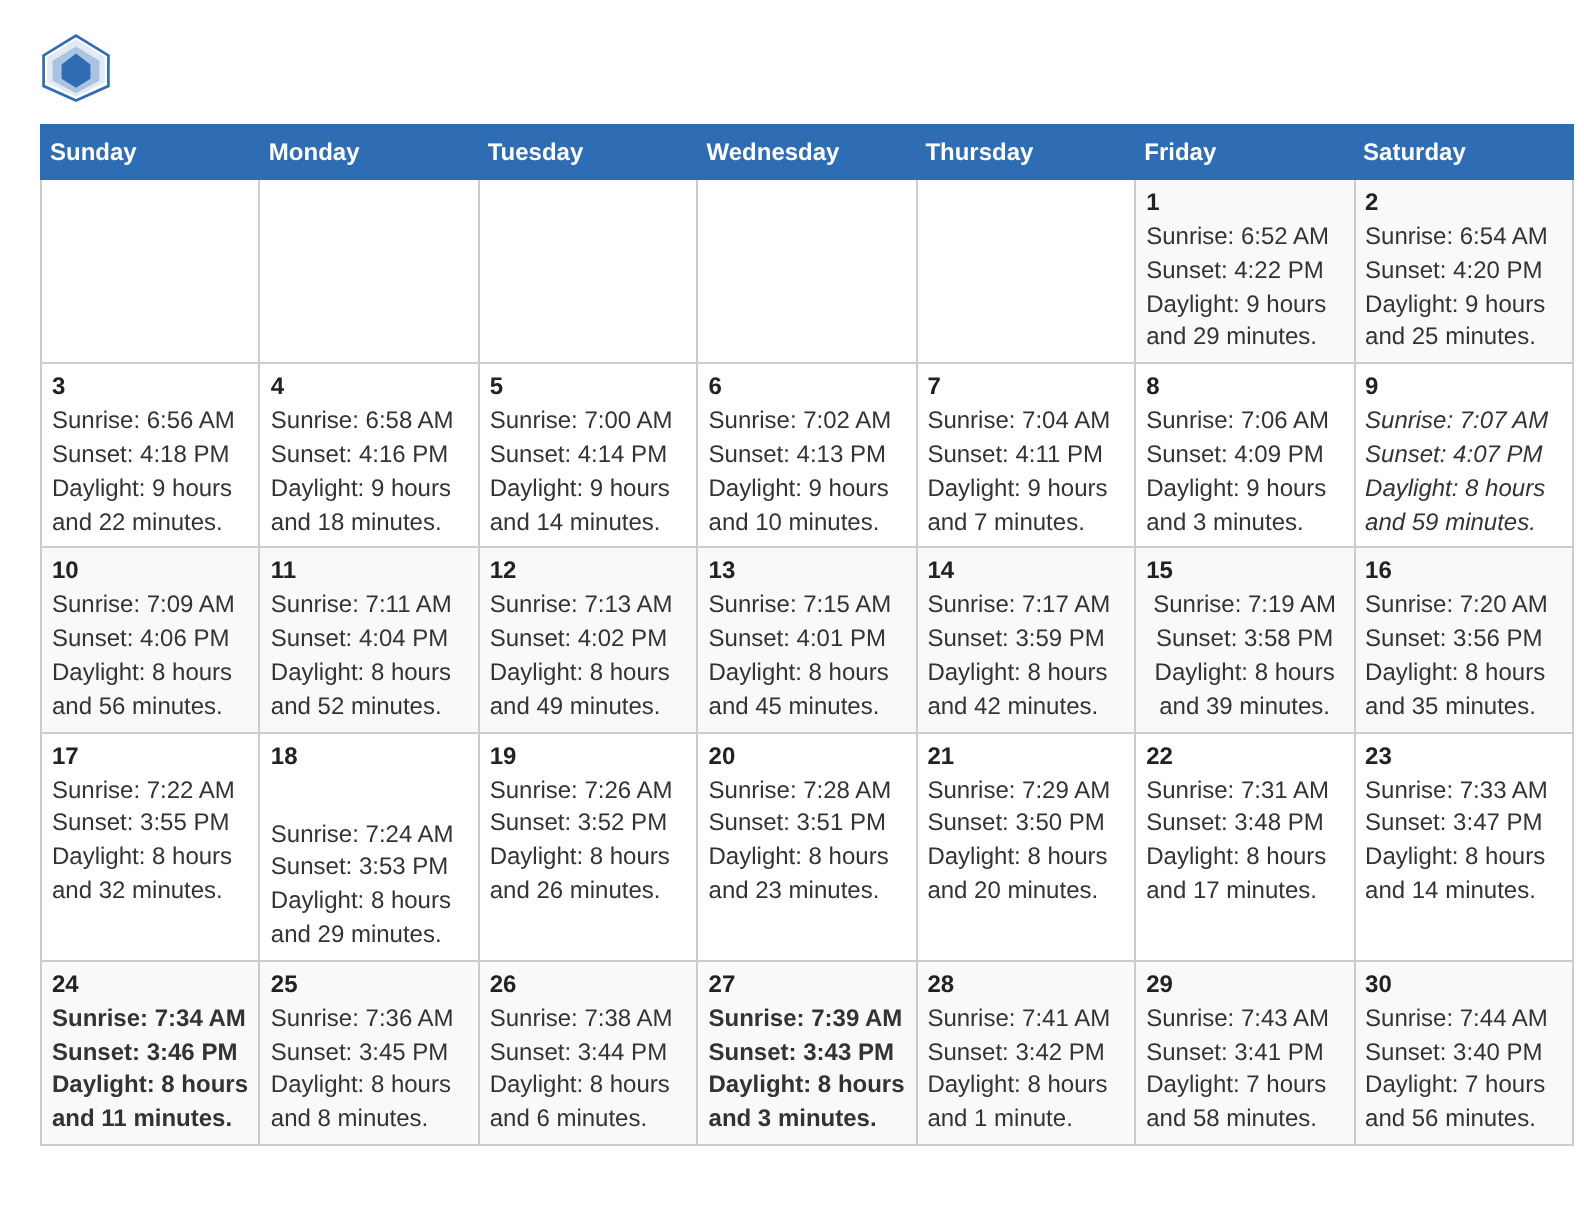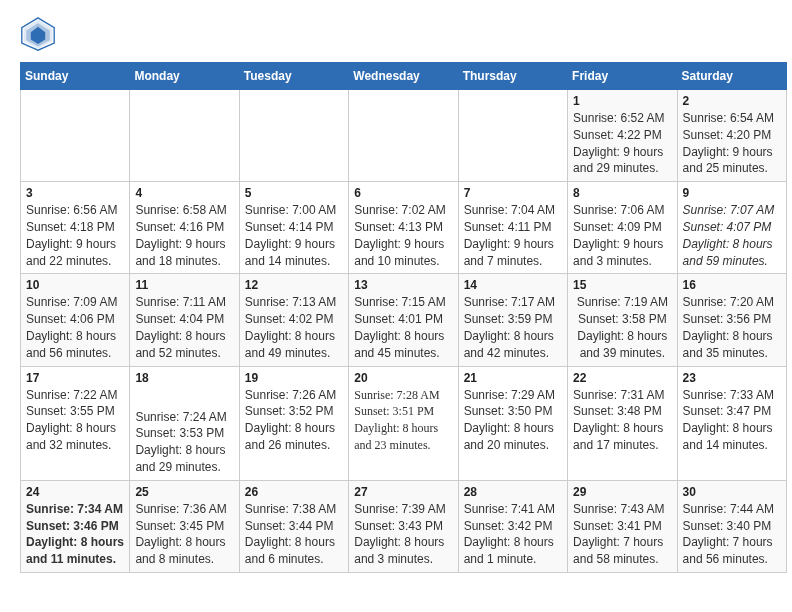--- a/index.html
+++ b/index.html
@@ -281,21 +281,21 @@
           </td>
           <td>
             <span class="day-number">19</span>
             <div class="day-info" style="white-space: pre-line;">Sunrise: 7:26 AM
 Sunset: 3:52 PM
 Daylight: 8 hours
 and 26 minutes.</div>
           </td>
           <td>
             <span class="day-number">20</span>
-            <div class="day-info" style="white-space: pre-line; font-family: Liberation Serif, serif;">Sunrise: 7:28 AM
+            <div class="day-info" style="white-space: pre-line;">Sunrise: 7:28 AM
 Sunset: 3:51 PM
 Daylight: 8 hours
 and 23 minutes.</div>
           </td>
           <td>
             <span class="day-number">21</span>
             <div class="day-info" style="white-space: pre-line;">Sunrise: 7:29 AM
 Sunset: 3:50 PM
 Daylight: 8 hours
 and 20 minutes.</div>
@@ -332,21 +332,21 @@
           </td>
           <td>
             <span class="day-number">26</span>
             <div class="day-info" style="white-space: pre-line;">Sunrise: 7:38 AM
 Sunset: 3:44 PM
 Daylight: 8 hours
 and 6 minutes.</div>
           </td>
           <td>
             <span class="day-number">27</span>
-            <div class="day-info" style="white-space: pre-line;">Sunrise: 7:39 AM
+            <div class="day-info" style="white-space: pre-line; font-weight: bold;">Sunrise: 7:39 AM
 Sunset: 3:43 PM
 Daylight: 8 hours
 and 3 minutes.</div>
           </td>
           <td>
             <span class="day-number">28</span>
             <div class="day-info" style="white-space: pre-line;">Sunrise: 7:41 AM
 Sunset: 3:42 PM
 Daylight: 8 hours
 and 1 minute.</div>

